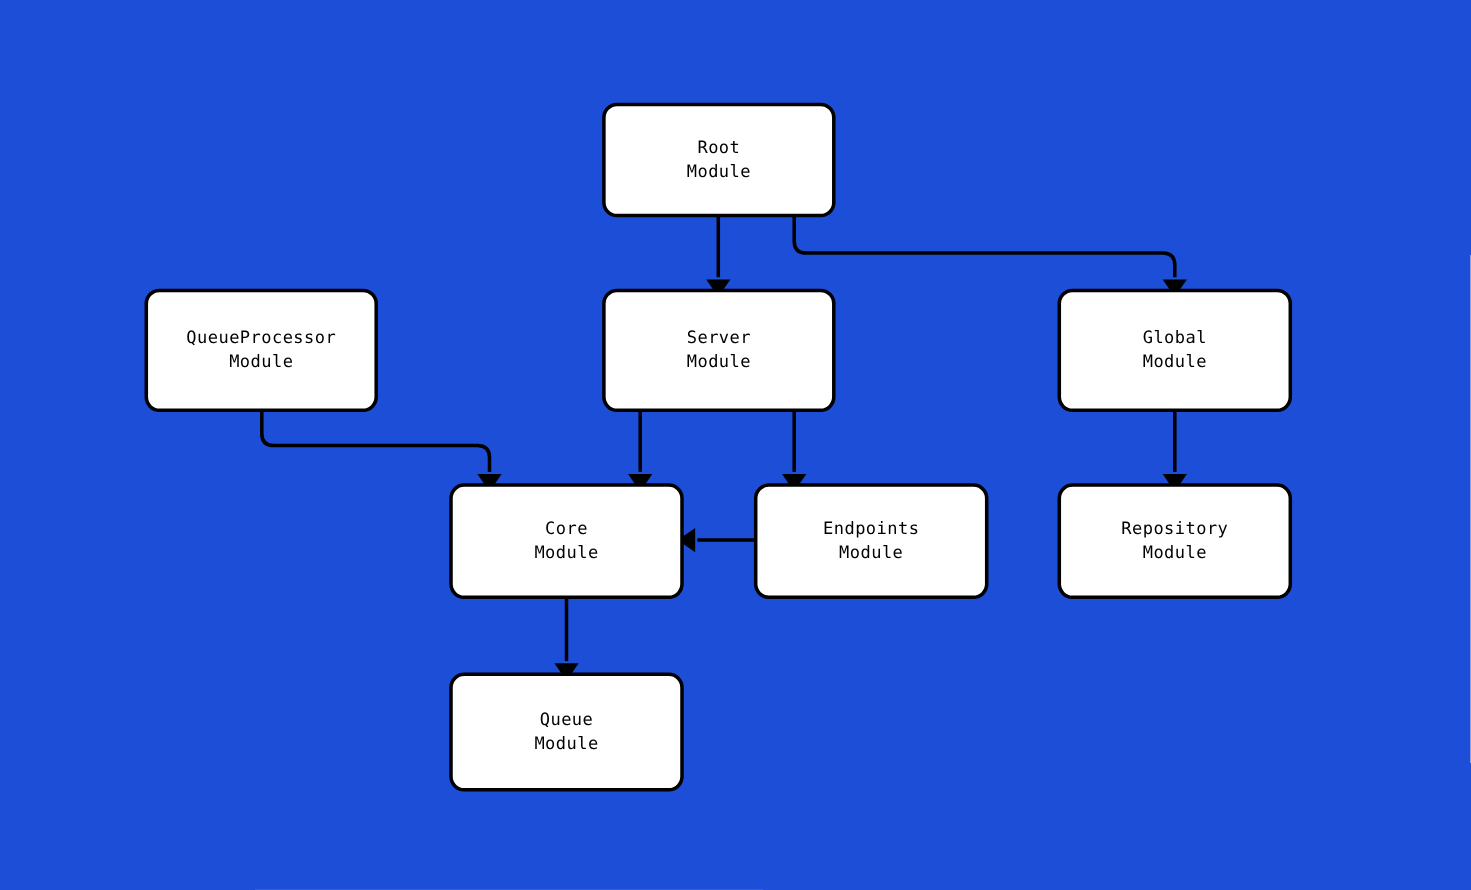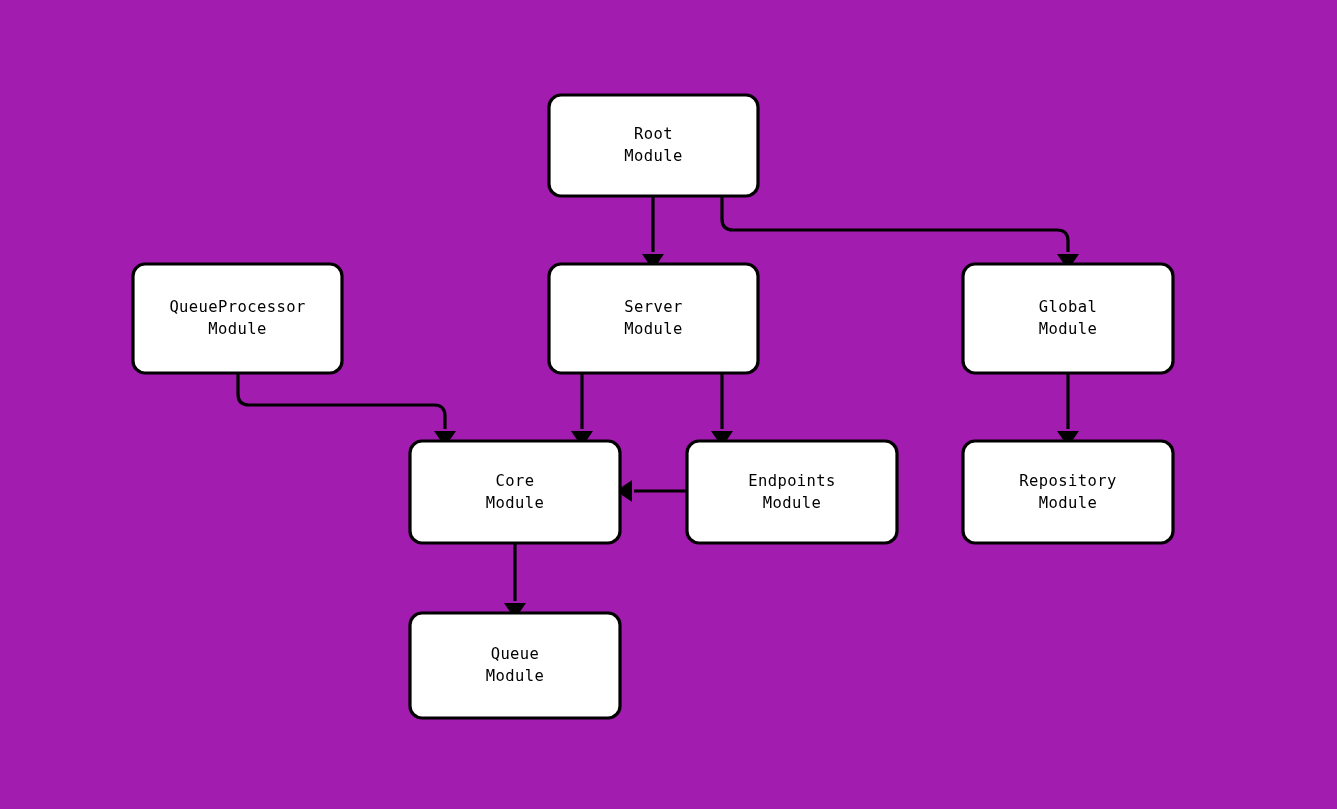--- a/index.html
+++ b/index.html
@@ -10,21 +10,21 @@
   body {
     width: 1337px;
     height: 809px;
     font-family: "DejaVu Sans Mono", monospace;
     overflow: hidden;
   }
   #diagram-canvas {
     position: relative;
     width: 1337px;
     height: 809px;
-    background: #a21caf;
+    background: #1d4ed8;
   }
   svg.layer {
     position: absolute;
     top: 0;
     left: 0;
     width: 1337px;
     height: 809px;
   }
   .node-rect {
     fill: #ffffff;

